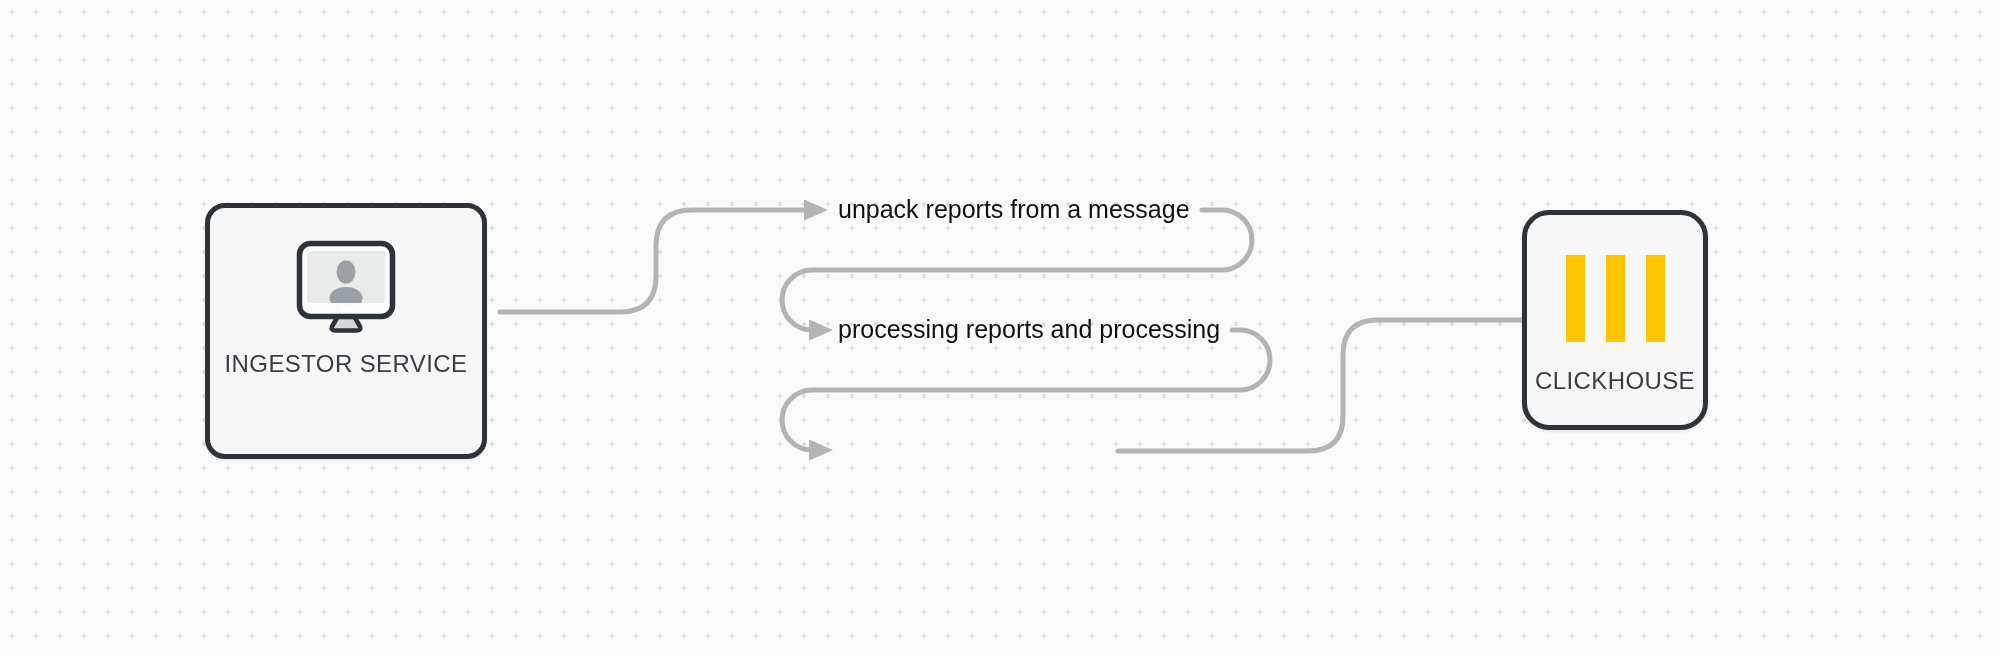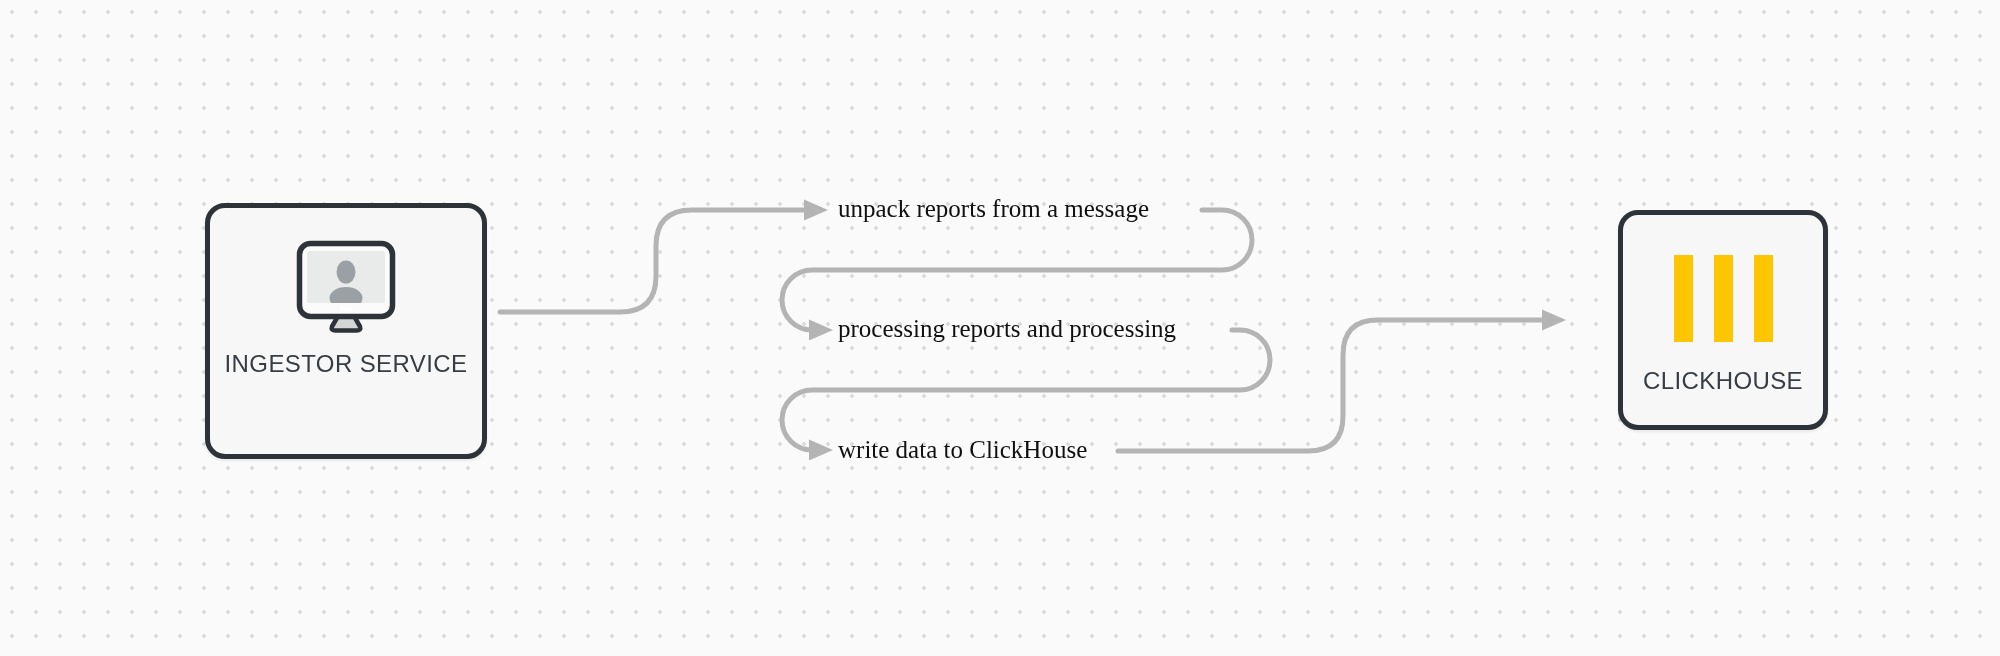--- a/index.html
+++ b/index.html
@@ -42,24 +42,25 @@
     box-sizing: border-box;
     box-shadow: 0 2px 3px rgba(0,0,0,0.07);
   }
   .node-ingestor {
     left: 205px;
     top: 203px;
     width: 282px;
     height: 256px;
   }
   .node-clickhouse {
-    left: 1618px;
+    left: 1522px;
     top: 210px;
-    width: 210px;
+    width: 186px;
     height: 220px;
+    border-radius: 27px;
   }
   .node-label {
     position: absolute;
     left: 0;
     width: 100%;
     text-align: center;
     font-size: 24px;
     letter-spacing: 0.4px;
     color: #383d43;
     white-space: nowrap;
@@ -87,21 +88,20 @@
     height: 87px;
     background: #fdc502;
   }
   .step-label {
     position: absolute;
     left: 838px;
     transform: translateY(-52%);
     font-size: 25px;
     color: #101010;
     white-space: nowrap;
-    font-family: Liberation Serif, serif;
   }
 </style>
 </head>
 <body>
 
 <div class="canvas">
 
   <svg class="connectors" width="2000" height="656" viewBox="0 0 2000 656">
 
     <path d="M 500 312 H 620 Q 656 312 656 276 V 246 Q 656 210 692 210 H 805"></path>
@@ -140,15 +140,14 @@
     <div class="ch-logo">
       <span class="ch-bar"></span>
       <span class="ch-bar"></span>
       <span class="ch-bar"></span>
     </div>
     <div class="node-label">CLICKHOUSE</div>
   </div>
 
   <span class="step-label" style="top:210px">unpack reports from a message</span>
   <span class="step-label" style="top:330px">processing reports and processing</span>
-  <span class="step-label" style="top:451px">write data to ClickHouse</span>
 
 </div>
 
 </body></html>

